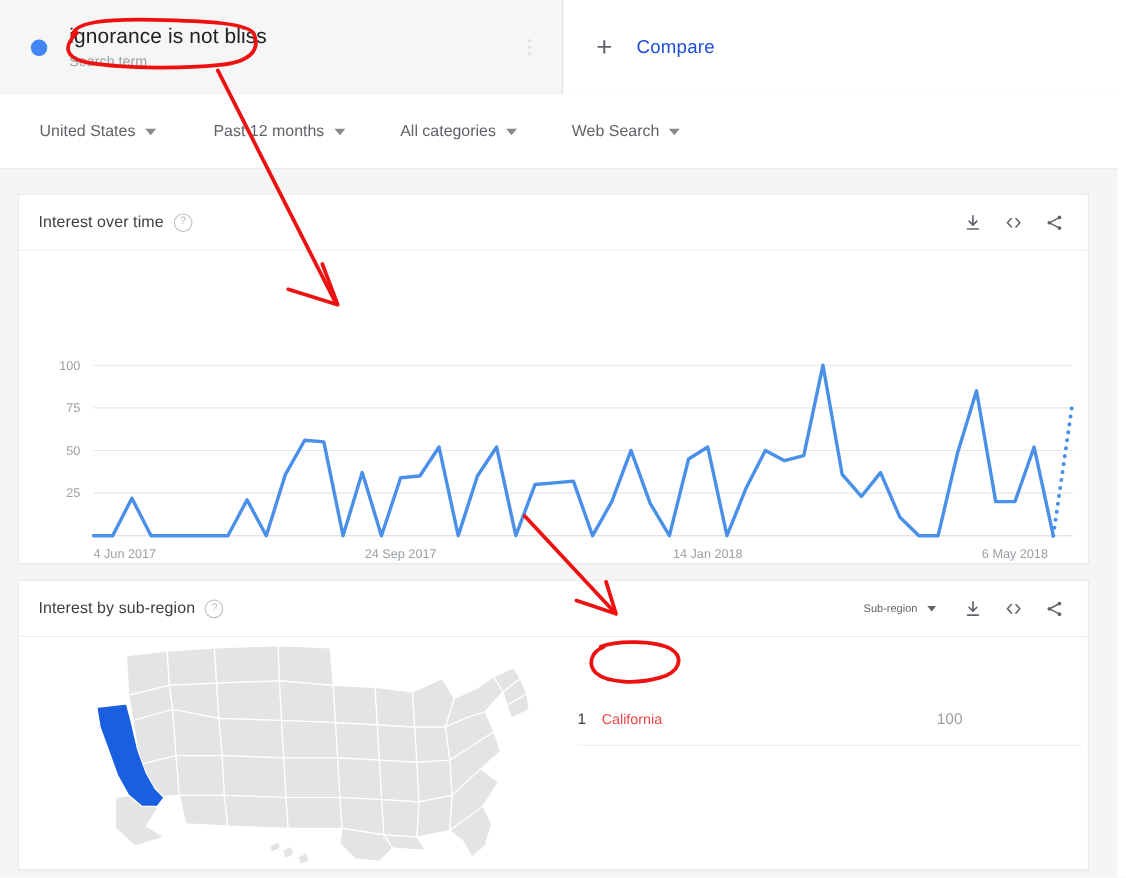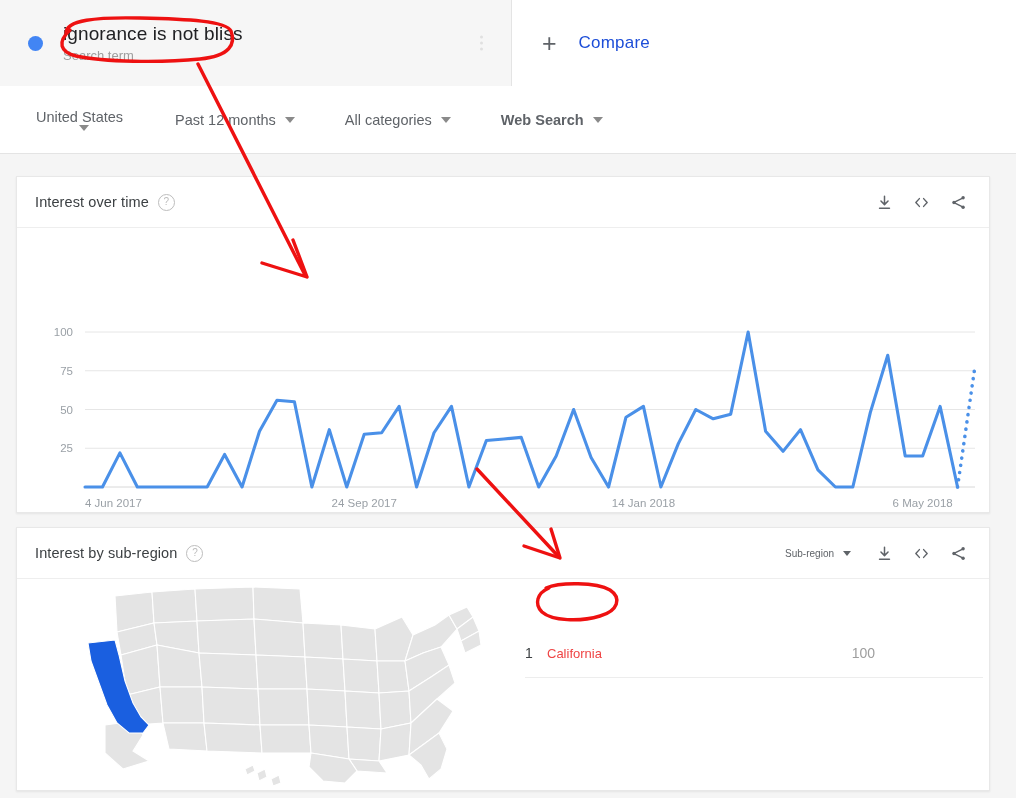--- a/index.html
+++ b/index.html
@@ -105,24 +105,24 @@
     color: #5f6368;
     font-size: 14.5px;
   }
   .filter .caret {
     margin-left: 9px;
     width: 0; height: 0;
     border-left: 5px solid transparent;
     border-right: 5px solid transparent;
     border-top: 6px solid #8a8a8a;
   }
-  .f1 { margin-left: 36px; flex-direction: column; }
+  .f1 { margin-left: 36px; }
   .f2 { margin-left: 52px; }
   .f3 { margin-left: 50px; }
-  .f4 { margin-left: 50px; font-weight: bold; }
+  .f4 { margin-left: 50px; }
   
   .card {
     position: absolute;
     background: #ffffff;
     border: 1px solid #e8e8e8;
     box-shadow: 0 1px 2px rgba(0,0,0,.07);
   }
   #card-time { left: 16px; top: 176px; width: 972px; height: 335px; }
   #card-region { left: 16px; top: 527px; width: 972px; height: 262px; }
   .card-head {

